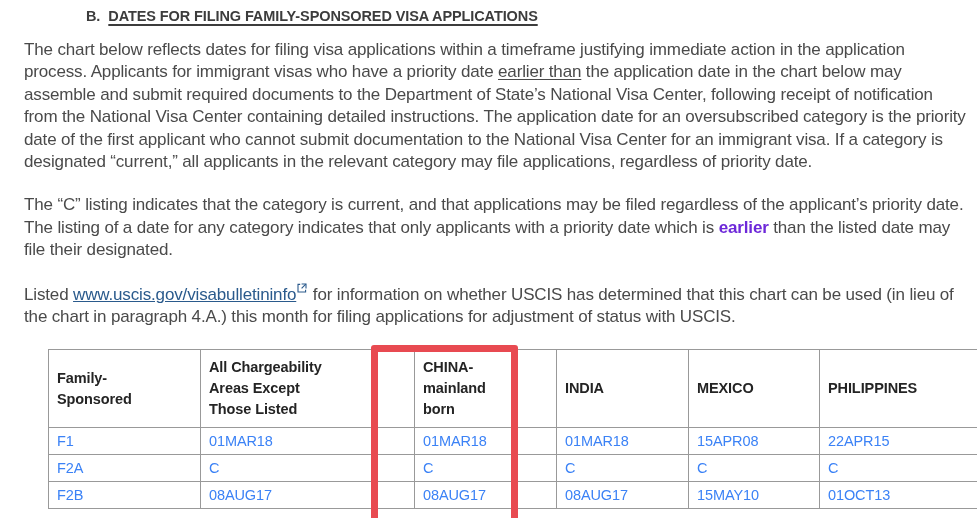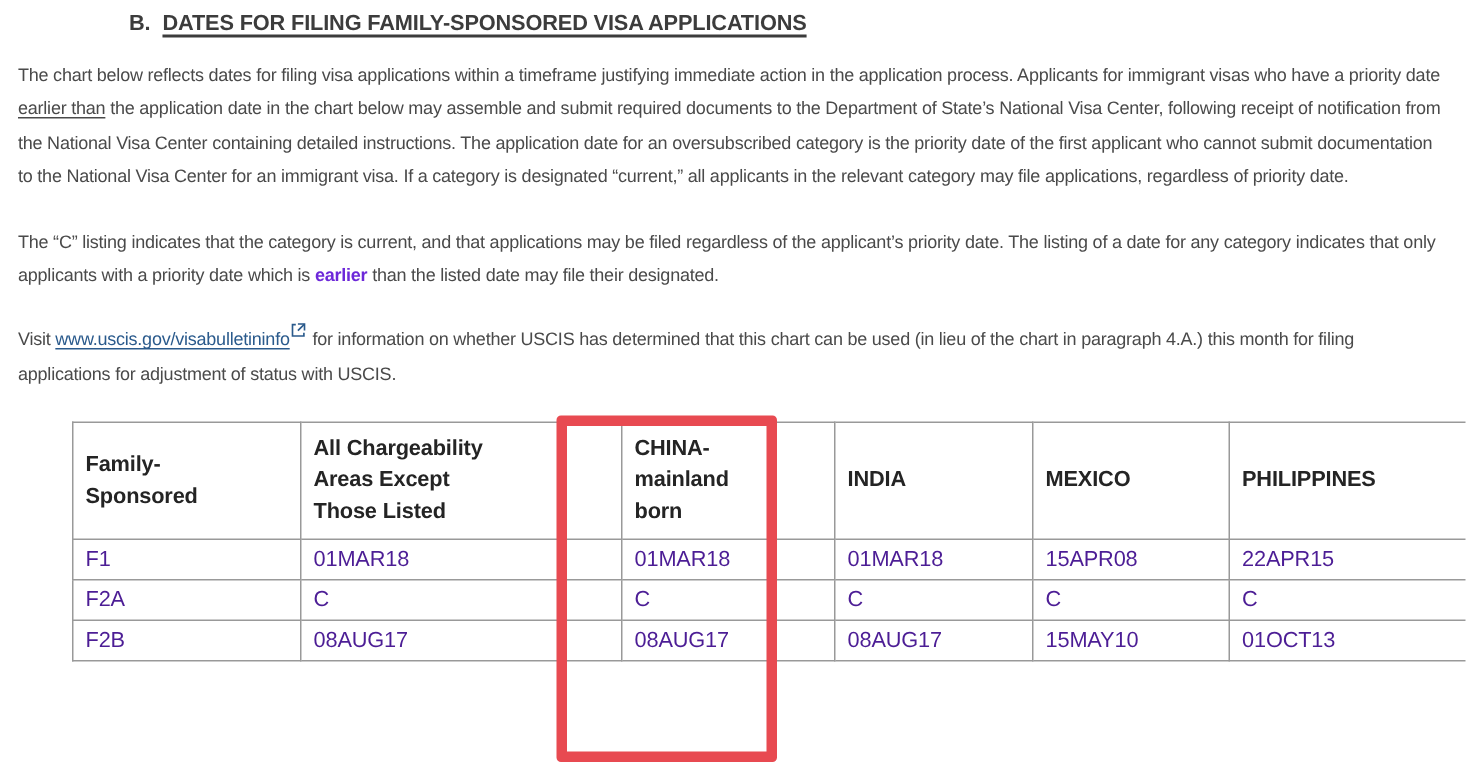--- a/index.html
+++ b/index.html
@@ -23,25 +23,25 @@
     color: #3c3c3c;
     letter-spacing: -0.1px;
   }
   .section-heading .title-underline {
     margin-left: 8px;
     text-decoration: underline;
     text-underline-offset: 3px;
     text-decoration-thickness: 1.5px;
   }
   p.doc-paragraph {
-    font-size: 12px;
+    font-size: 17px;
     line-height: 22.4px;
     letter-spacing: -0.15px;
     color: #4a4a4a;
-    margin: 0 0 21px 4px;
+    margin: 0 0 21px 16px;
     max-width: 958px;
   }
   .seg-u { text-decoration: underline; text-underline-offset: 2px; }
   .seg-b { font-weight: 700; color: #6d28d9; }
   a.doc-link {
     color: #2a5a8c;
     text-underline-offset: 2px;
     cursor: pointer;
   }
   .ext-icon {
@@ -71,21 +71,21 @@
     font-weight: 700;
     color: #242424;
     line-height: 21px;
     white-space: pre-line;
     letter-spacing: -0.1px;
   }
   table.visa-table tbody tr { height: 27px; }
   table.visa-table td {
     font-size: 14.5px;
     font-weight: 400;
-    color: #4c1d95;
+    color: #3b82f6;
     letter-spacing: -0.1px;
   }
   .highlight-box {
     position: absolute;
     top: -4px;
     left: 363px;
     width: 147px;
     height: 231px;
     border: 7px solid #e84a51;
     border-radius: 3px;
@@ -99,21 +99,21 @@
 <div class="page">
 
   <h2 class="section-heading">
     <span>B.</span><span class="title-underline">DATES FOR FILING FAMILY-SPONSORED VISA APPLICATIONS</span>
   </h2>
 
   <p class="doc-paragraph"><span>The chart below reflects dates for filing visa applications within a timeframe justifying immediate action in the application process. Applicants for immigrant visas who have a priority date </span><span class="seg-u">earlier than</span><span> the application date in the chart below may assemble and submit required documents to the Department of State’s National Visa Center, following receipt of notification from the National Visa Center containing detailed instructions. The application date for an oversubscribed category is the priority date of the first applicant who cannot submit documentation to the National Visa Center for an immigrant visa. If a category is designated “current,” all applicants in the relevant category may file applications, regardless of priority date.</span></p>
 
   <p class="doc-paragraph"><span>The “C” listing indicates that the category is current, and that applications may be filed regardless of the applicant’s priority date. The listing of a date for any category indicates that only applicants with a priority date which is </span><span class="seg-b">earlier</span><span> than the listed date may file their designated.</span></p>
 
-  <p class="doc-paragraph"><span>Visit </span><a href="#" class="doc-link">www.uscis.gov/visabulletininfo</a><span class="ext-icon"><svg width="10" height="10" viewBox="0 0 10 10" aria-hidden="true">
+  <p class="doc-paragraph"><span>Listed </span><a href="#" class="doc-link">www.uscis.gov/visabulletininfo</a><span class="ext-icon"><svg width="10" height="10" viewBox="0 0 10 10" aria-hidden="true">
           <path d="M3.2 1.4 H1 V9 H8.6 V6.8" fill="none" stroke="#2a5a8c" stroke-width="1.1"></path>
           <path d="M4.6 1 H9 V5.4" fill="none" stroke="#2a5a8c" stroke-width="1.1"></path>
           <path d="M8.8 1.2 L4.6 5.4" fill="none" stroke="#2a5a8c" stroke-width="1.1"></path>
         </svg></span><span> for information on whether USCIS has determined that this chart can be used (in lieu of the chart in paragraph 4.A.) this month for filing applications for adjustment of status with USCIS.</span></p>
 
   <div class="table-wrap">
     <table class="visa-table">
       <colgroup>
         <col style="width:152px">
           <col style="width:214px">

